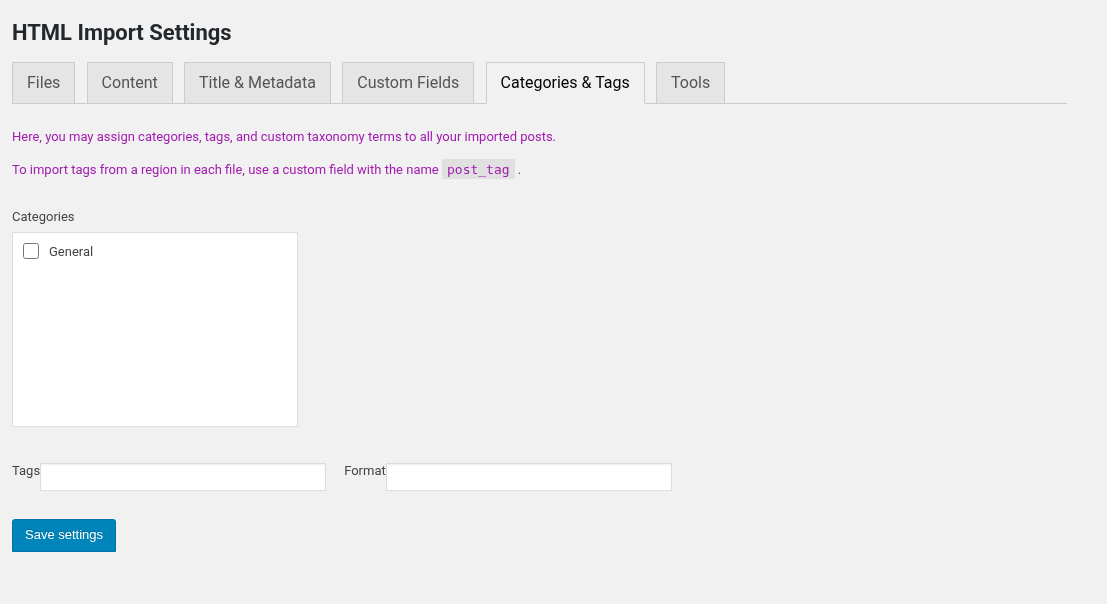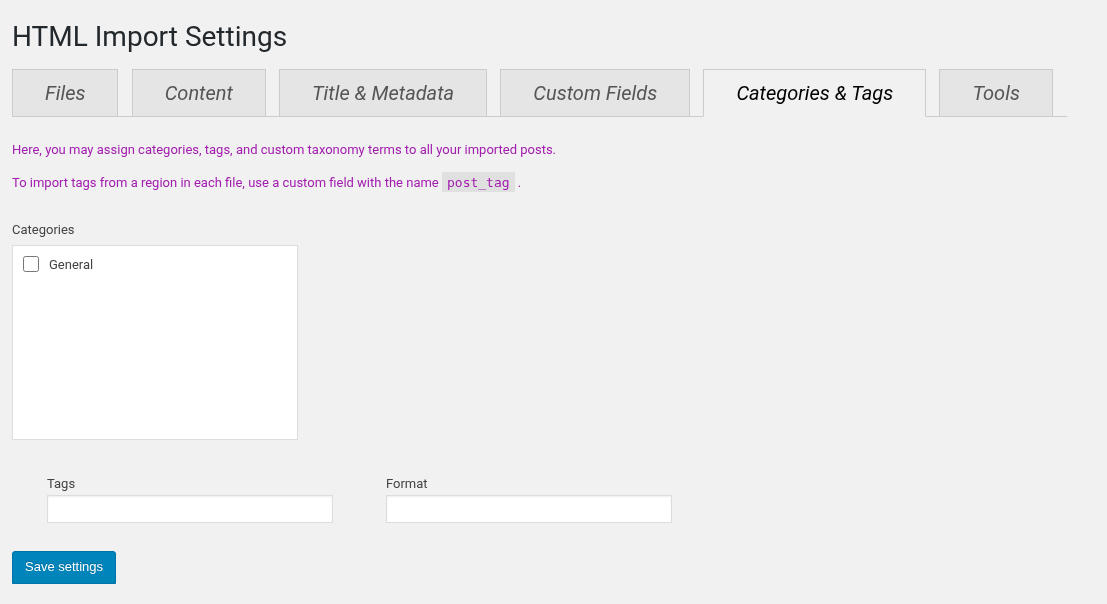--- a/index.html
+++ b/index.html
@@ -12,22 +12,22 @@
       background: #f1f1f1;
       color: #444;
       font-size: 13px;
       padding: 0;
     }
     .wrap {
       padding: 10px 20px 0 2px;
       margin: 0 20px 0 10px;
     }
     h2.page-title {
-      font-size: 28px;
-      font-weight: 400;
+      font-size: 22px;
+      font-weight: 700;
       color: #23282d;
       padding: 9px 0 4px 0;
       line-height: 1.3;
     }
     .intro {
       margin: 14px 0 20px 0;
       font-size: 13px;
       color: #444;
       line-height: 1.5;
     }
@@ -36,30 +36,29 @@
       margin: 0;
       padding-top: 9px;
       padding-bottom: 0;
       line-height: inherit;
     }
     .nav-tab {
       display: inline-block;
       border: 1px solid #ccc;
       border-bottom: none;
       margin-left: 0.5em;
-      padding: 10px 32px;
-      font-size: 20px;
+      padding: 10px 14px;
+      font-size: 16px;
       line-height: 1.3;
       background: #e5e5e5;
       color: #555;
       text-decoration: none;
       cursor: pointer;
       position: relative;
       top: 1px;
-      font-style: italic;
     }
     .nav-tab:first-child {
       margin-left: 0;
     }
     .nav-tab.active {
       background: #f1f1f1;
       border-bottom: 1px solid #f1f1f1;
       color: #000;
     }
     .tab-content {
@@ -120,22 +119,21 @@
       color: #444;
       cursor: pointer;
     }
     .two-col {
       display: flex;
       gap: 18px;
       margin-top: 36px;
     }
     .field-col {
       display: flex;
-      flex-direction: column;
-      margin-left: 35px;
+      flex-direction: row;
     }
     .field-col label {
       font-size: 13px;
       color: #444;
       margin-bottom: 4px;
     }
     .field-col input[type="text"] {
       width: 286px;
       height: 28px;
       border: 1px solid #ddd;

